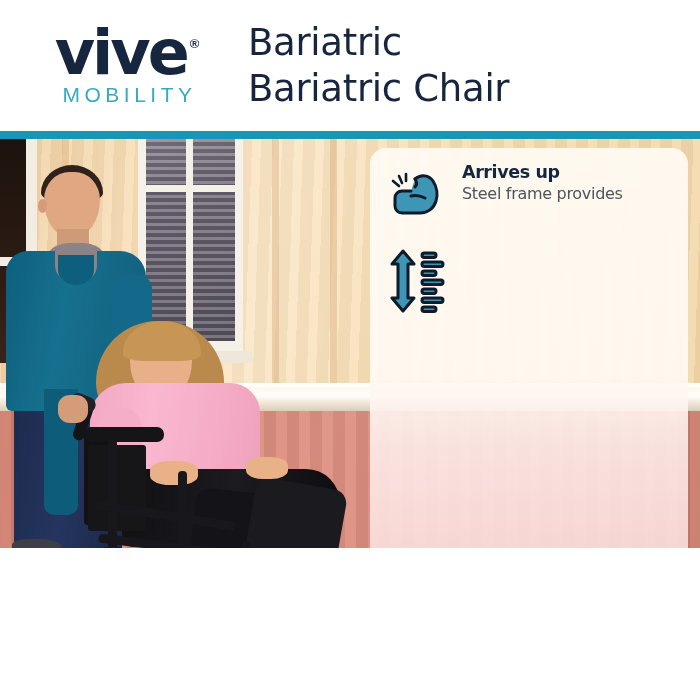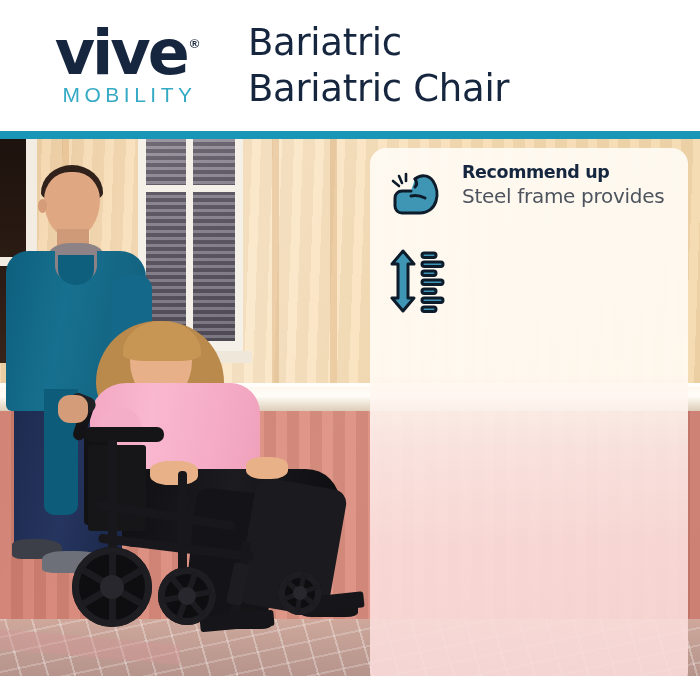--- a/index.html
+++ b/index.html
@@ -1,21 +1,21 @@
 <!DOCTYPE html>
 <html><head>
 <meta charset="utf-8">
 <style>
   * { margin:0; padding:0; box-sizing:border-box; }
   html,body { width:700px; height:700px; overflow:hidden; }
   body {
     font-family:"Liberation Sans", sans-serif;
     background:#ffffff;
   }
-  .page { position:relative; width:700px; height:676px; overflow:hidden; background:#e5e5e5; }
+  .page { position:relative; width:700px; height:548px; overflow:hidden; background:#e5e5e5; }
 
   
   .header {
     position:absolute; left:0; top:0; width:700px; height:131px;
     background:#ffffff; display:flex; align-items:center;
   }
   .logo-block {
     width:232px; padding-left:22px; display:flex; flex-direction:column;
     align-items:center; justify-content:center;
   }
@@ -339,21 +339,21 @@
   .f-icon { flex:0 0 62px; display:flex; align-items:center; justify-content:center;
             padding-top:10px; }
   .f-text { flex:1 1 auto; padding-top:2px; }
   .f-head {
     font-family:"DejaVu Sans", sans-serif;
     font-size:17.5px; font-weight:bold; color:#15263f;
     line-height:1.17; letter-spacing:-0.4px;
   }
   .f-sub {
     font-family:"DejaVu Sans", sans-serif;
-    font-size:20px; color:#4d545e; line-height:1.22;
+    font-size:16px; color:#4d545e; line-height:1.22;
     letter-spacing:-0.3px; margin-top:2px;
   }
 </style>
 </head>
 <body>
 
 <div class="page">
 
   <div class="header">
     <div class="logo-block">
@@ -467,21 +467,21 @@
             <path d="M26 9 c2 3 2 6 0 8" fill="none"></path>
           </g>
           <g stroke="#0d1b2a" stroke-width="2.6" stroke-linecap="round">
             <line x1="4" y1="11" x2="10" y2="16"></line>
             <line x1="10" y1="6" x2="13" y2="13"></line>
             <line x1="17" y1="4" x2="17" y2="11"></line>
           </g>
         </svg>
       </div>
       <div class="f-text">
-        <div class="f-head">Recommend up</div>
+        <div class="f-head">Arrives up</div>
         <div class="f-sub">Steel frame provides</div>
       </div>
     </div>
 
 
 
     <div class="feature">
       <div class="f-icon">
         <svg width="56" height="64" viewBox="0 0 56 64" aria-hidden="true">
           <g fill="#3f95b4" stroke="#0d1b2a" stroke-width="3" stroke-linejoin="round" stroke-linecap="round">

